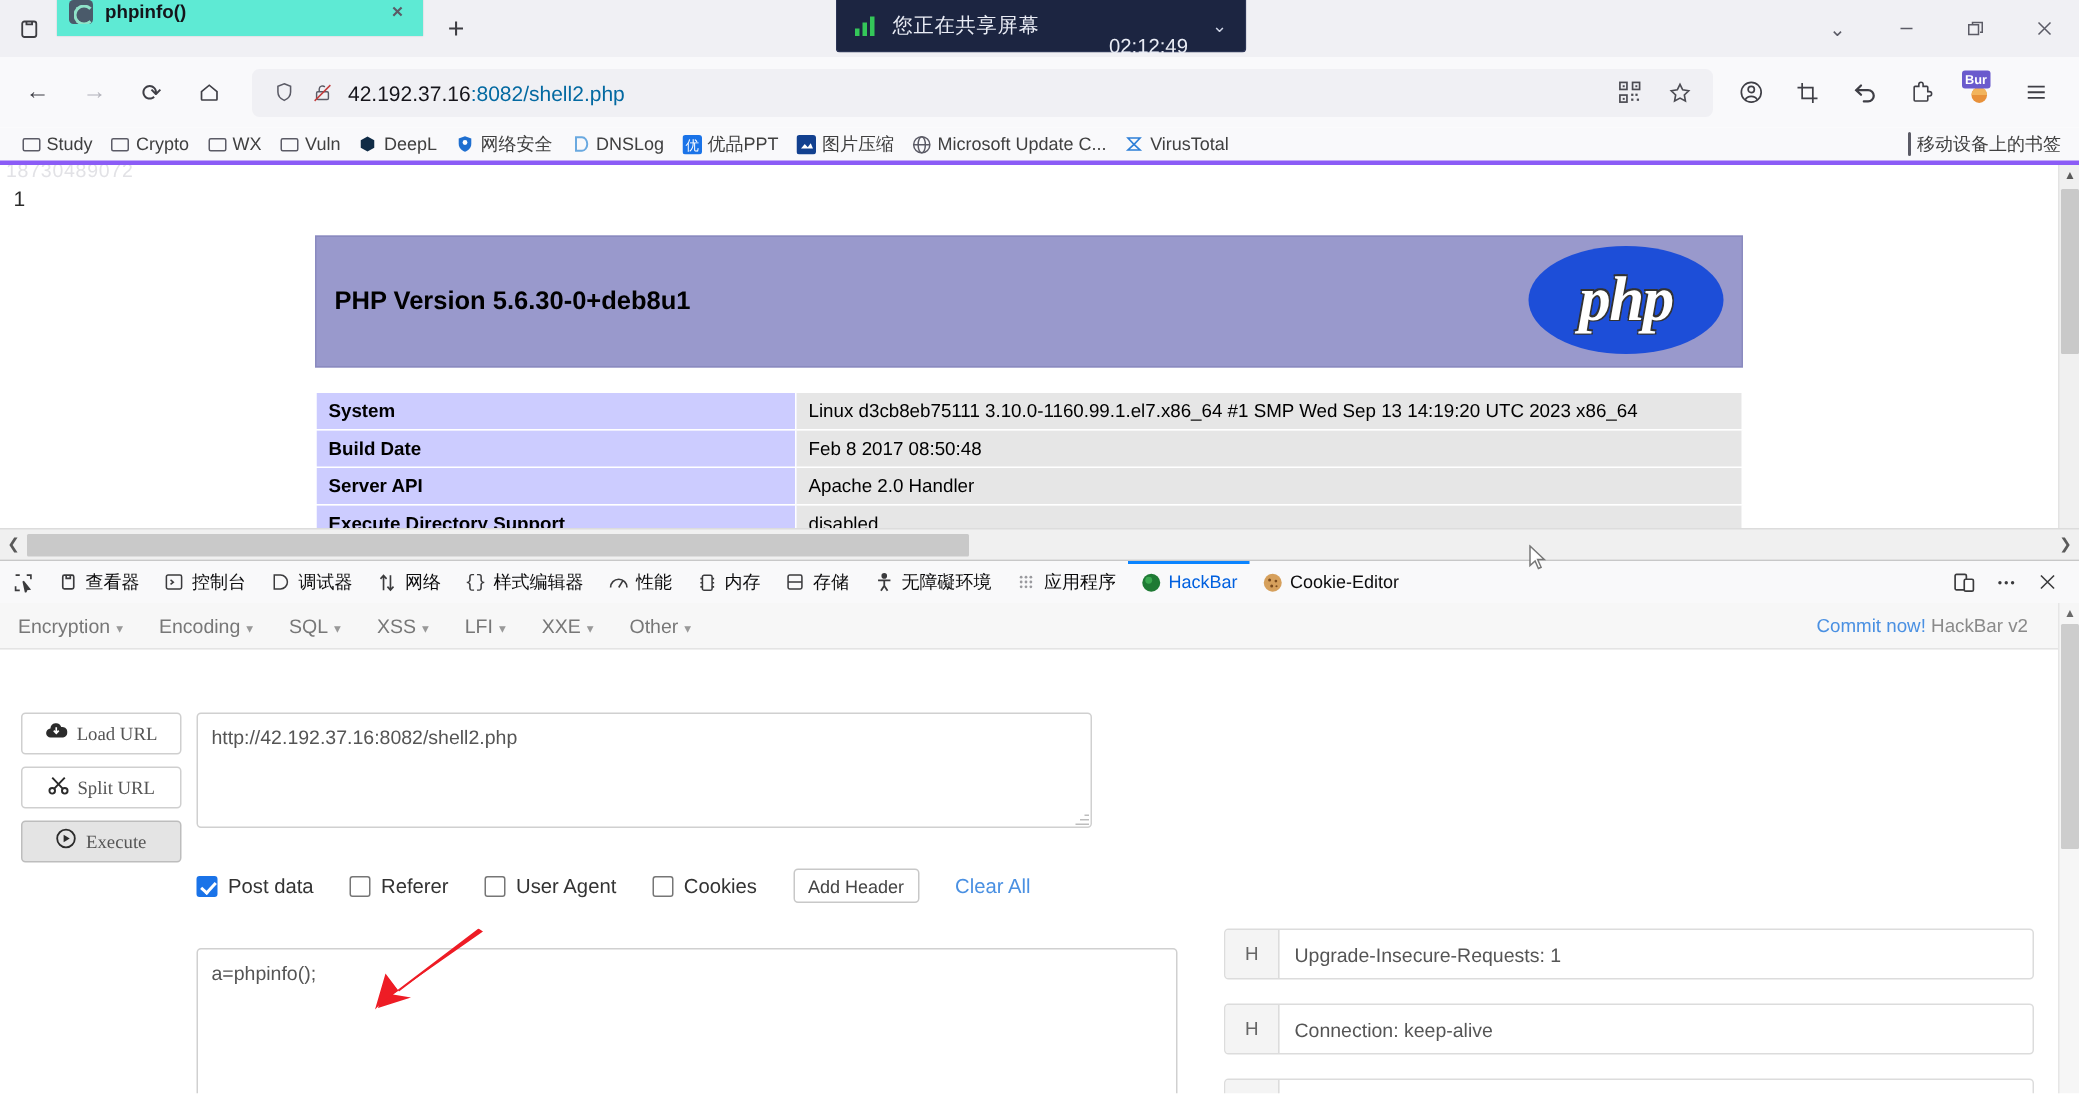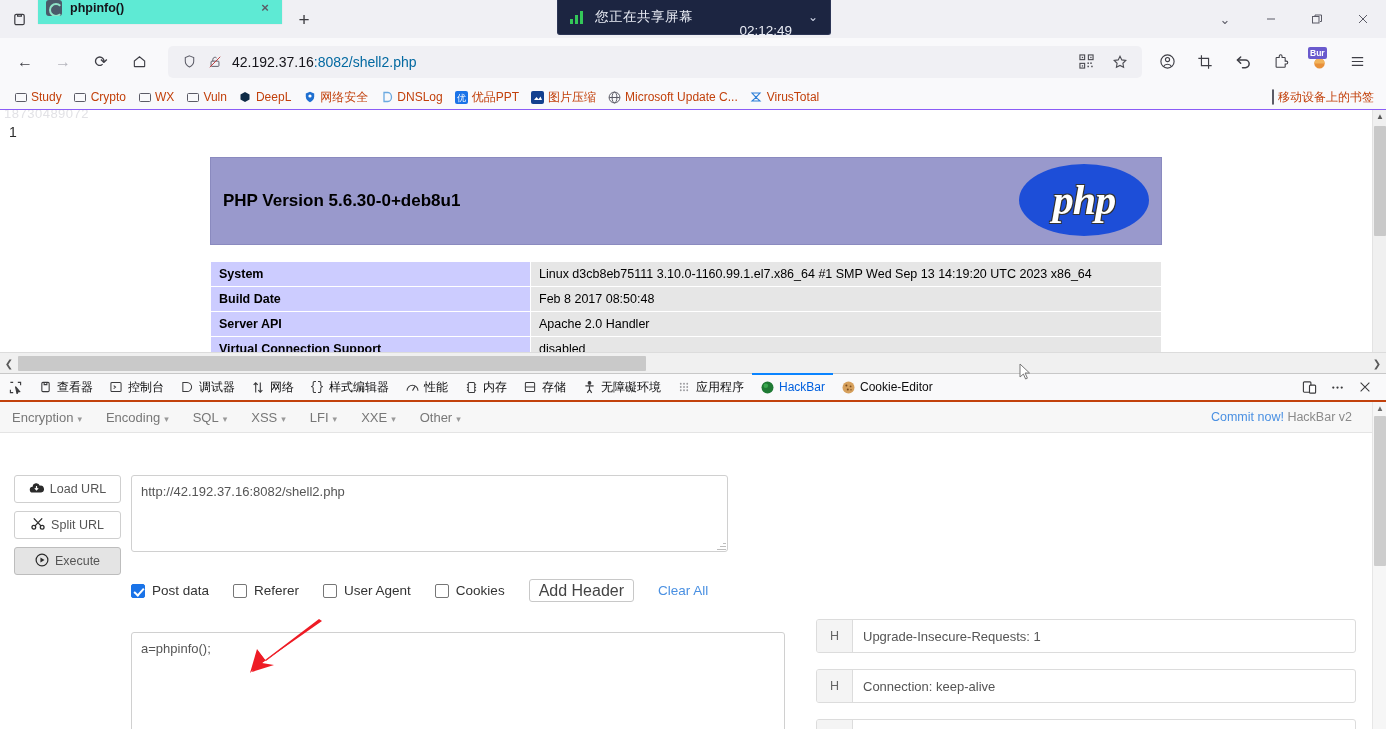--- a/index.html
+++ b/index.html
@@ -102,22 +102,22 @@
   }
   .ext-burp .badge {
     position:absolute; top:-5px; left:-1px; background:#6a5acd; color:#fff;
     font-size:8.5px; line-height:1; padding:2px 2px; border-radius:2px; font-weight:700;
   }
 
   
   .bookmarks {
     position: absolute; left:0; top: 85px; width: 1386px; height: 25px;
     background: #f9f9fb; display:flex; align-items:center; padding: 0 8px;
-    border-bottom: 1px solid #8b5cf6;
-    font-size: 12px; color:#c2410c;
+    border-bottom: 3px solid #8b5cf6;
+    font-size: 12px; color:#404040;
   }
   .bm { display:flex; align-items:center; gap:4px; padding: 2px 6px; white-space: nowrap; }
   .bm .bi { width: 13px; height: 13px; display:inline-flex; align-items:center; justify-content:center; }
   .bm-folder {
     width:12px; height:9px; border:1.2px solid #5b5b66; border-radius:1.5px;
   }
   .bm-right { margin-left: auto; display:flex; align-items:center; gap:4px; padding-right: 4px; }
   .phone-ico { width:9px; height:13px; border:1.2px solid #5b5b66; border-radius:2px; }
 
   
@@ -173,21 +173,21 @@
   }
   .vscroll-page .vthumb { position:absolute; left:1px; top: 2px; width:12px; height: 110px; background:#c9c9c9; border-radius:1px; }
   .vscroll-page .varrow { position:absolute; left:0; width:14px; text-align:center; font-size:8px; color:#5a5a5a; }
 
   
   .devtools {
     position:absolute; left:0; top: 373px; width: 1386px; height: 356px;
     background: #fff; border-top: 1px solid #c8c8c8;
   }
   .dt-tabs {
-    height: 29px; background:#f9f9fa; border-bottom: 3px solid #c2410c;
+    height: 29px; background:#f9f9fa; border-bottom: 1px solid #c2410c;
     display:flex; align-items:center; padding-left: 4px; font-size: 12px; color:#0c0c0d;
   }
   .dt-tool {
     display:flex; align-items:center; gap:5px; padding: 0 8px; height: 29px;
     white-space: nowrap; position: relative;
   }
   .dt-tool.sep { padding-left: 4px; padding-right: 8px; }
   .dt-tool.active { color:#0060df; box-shadow: inset 0 2px 0 #0a84ff; }
   .dt-ico { width: 14px; height: 14px; display:inline-flex; align-items:center; justify-content:center; color:#3b3b3d; font-size:11px; }
   .dt-right { margin-left:auto; display:flex; align-items:center; gap: 2px; padding-right: 8px; }
@@ -207,21 +207,21 @@
     height: 31px; background:#f7f7f7; border-bottom: 1px solid #e4e4e4;
     display:flex; align-items:center; padding: 0 12px; font-size: 13px; color:#777;
   }
   .hb-menu-item { padding: 0 14px 0 0; margin-right: 10px; white-space:nowrap; }
   .hb-menu-item .caret { font-size: 9px; margin-left: 4px; color:#999; }
   .hb-brand { margin-left: auto; font-size: 12.5px; color:#8a8a8a; padding-right: 22px; }
   .hb-brand a { color:#4a90e2; text-decoration:none; }
 
   .hb-body { position:relative; width: 1386px; height: 296px; }
 
-  .hb-btns { position:absolute; left: 14px; top: 42px; width: 107px; }
+  .hb-btns { position:absolute; left: 14px; top: 42px; width: 107px; font-family: Liberation Serif, serif; }
   .hb-btn {
     width: 107px; height: 28px; margin-bottom: 8px;
     background:#fff; border: 1px solid #cfcfcf; border-radius: 3px;
     display:flex; align-items:center; justify-content:center; gap: 6px;
     font-size: 12.5px; color:#555;
   }
   .hb-btn.pressed { background:#e4e4e4; border-color:#bdbdbd; }
 
   .hb-url {
     position:absolute; left: 131px; top: 42px; width: 597px; height: 77px;
@@ -246,21 +246,21 @@
     width: 14px; height: 14px; border: 1.5px solid #767676; border-radius: 2px; background:#fff;
     display:inline-block; position:relative; flex: 0 0 14px;
   }
   .cb.on { background:#1a73e8; border-color:#1a73e8; }
   .cb.on::after {
     content:""; position:absolute; left:4px; top:1px; width:4px; height:8px;
     border:solid #fff; border-width: 0 2px 2px 0; transform: rotate(42deg);
   }
   .hb-addheader {
     height: 23px; padding: 0 9px; border:1px solid #c8c8c8; border-radius:3px;
-    background:#fff; font-size: 16px; color:#444; display:flex; align-items:center;
+    background:#fff; font-size: 12px; color:#444; display:flex; align-items:center;
     margin-right: 24px;
   }
   .hb-clearall { font-size: 13.5px; color:#4a90e2; }
 
   .hb-post {
     position:absolute; left: 131px; top: 601px; width: 654px; height: 122px;
     border:1px solid #d0d0d0; border-radius:3px; background:#fff;
     font-size: 13px; color:#555; padding: 8px 9px; resize:none; outline:none;
     font-family:"Liberation Sans", sans-serif;
   }
@@ -536,21 +536,21 @@
         </tr>
         <tr>
           <td class="e">Build Date</td>
           <td class="v">Feb 8 2017 08:50:48</td>
         </tr>
         <tr>
           <td class="e">Server API</td>
           <td class="v">Apache 2.0 Handler</td>
         </tr>
         <tr>
-          <td class="e">Virtual Connection Support</td>
+          <td class="e">Execute Directory Support</td>
           <td class="v">disabled</td>
         </tr>
       </tbody>
         </table>
     </div>
   </div>
 
   <div class="vscroll-page">
     <div class="varrow" style="top:2px">▲</div>
     <div class="vthumb" style="top:16px"></div>

